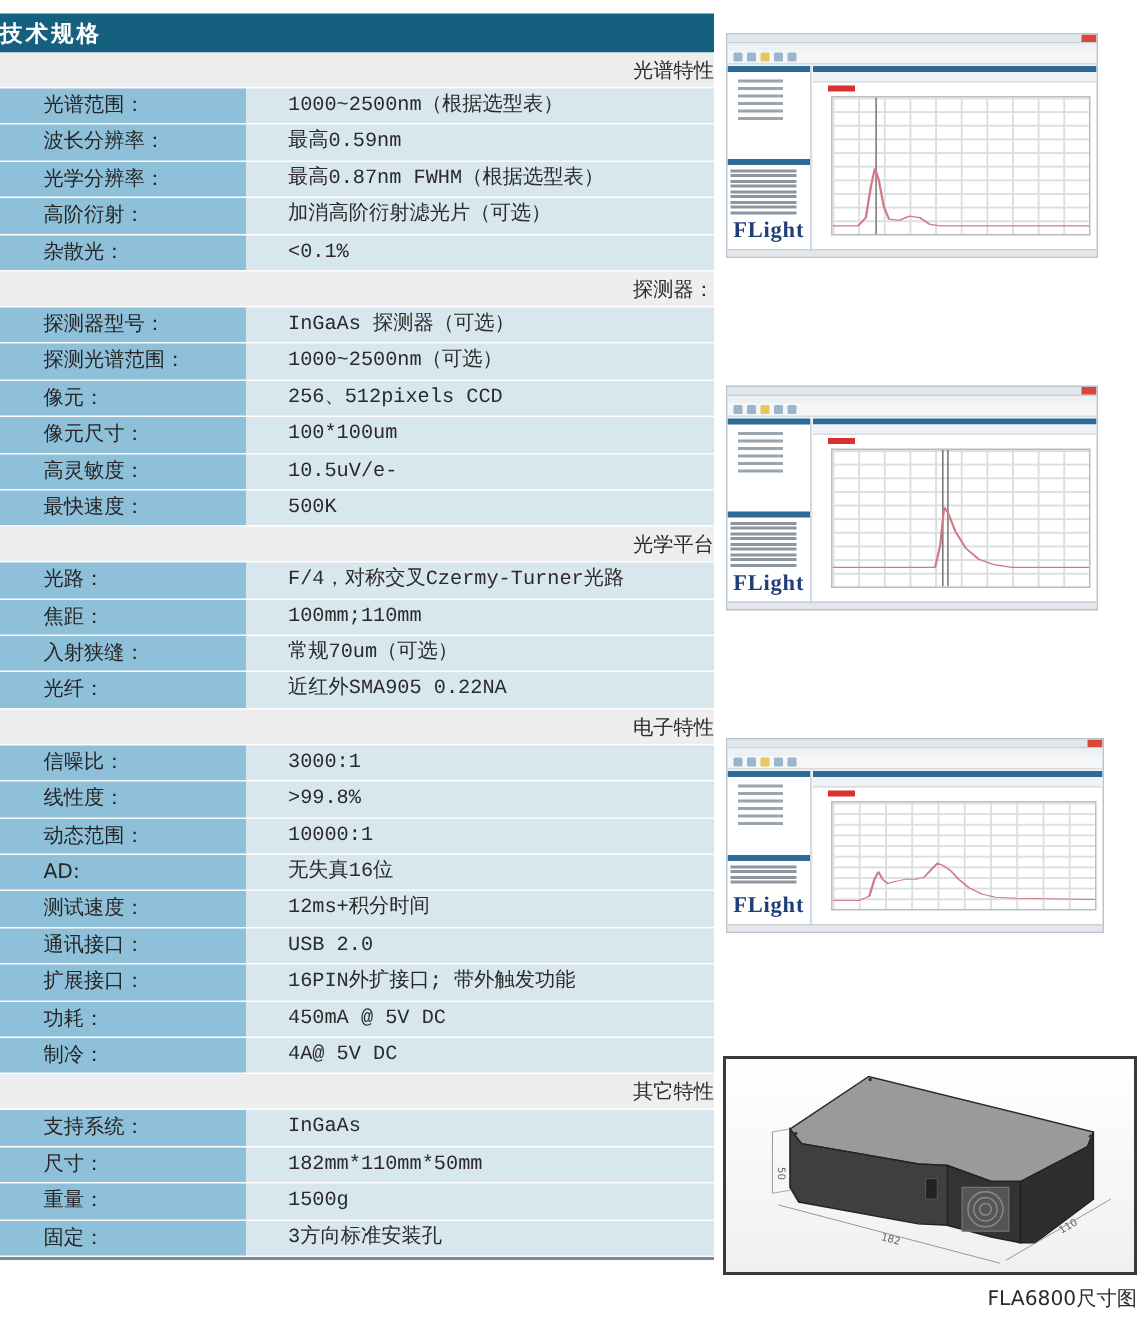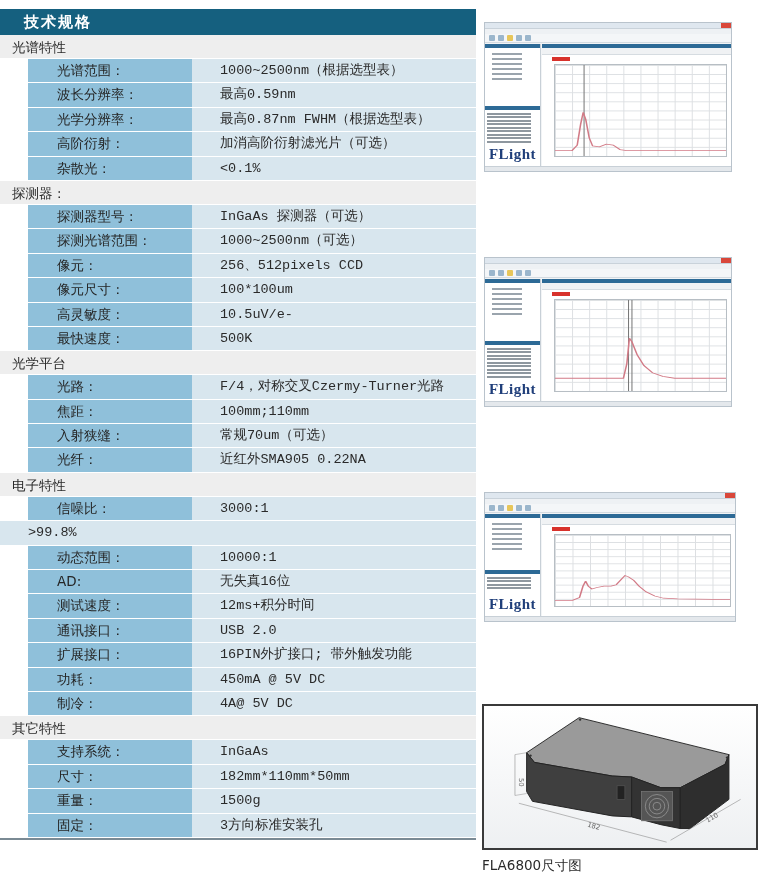--- a/index.html
+++ b/index.html
@@ -4,30 +4,30 @@
 <style>
   * { box-sizing: border-box; margin: 0; padding: 0; }
   html, body { width: 760px; height: 888px; background: #ffffff; overflow: hidden; }
   body { position: relative; font-family: "DejaVu Sans", "Liberation Sans", sans-serif; color: #2b2b2b; }
 
   
   .spec { position: absolute; left: 0; top: 9px; width: 476px; }
   .spec-header {
     height: 26px; background: #15607f; color: #ffffff;
     font-size: 15px; font-weight: bold; line-height: 26px;
-    padding-left: 24px; letter-spacing: 2px;
+    letter-spacing: 2px;
   }
   .section-row {
     height: 24px; background: #eeeeee; font-size: 13.5px; line-height: 24px;
-    padding-left: 12px; color: #2a2a2a; border-bottom: 1px solid #ffffff;
+    padding-left: 29px; color: #2a2a2a; border-bottom: 1px solid #ffffff; text-align: right;
   }
   .item-row { display: flex; height: 24.4px; border-bottom: 1.5px solid #ffffff; }
   .item-label {
     width: 164px; background: #8fc0da; font-size: 13.5px; line-height: 23px;
-    padding-left: 29px; color: #252525; margin-left: 28px;
+    padding-left: 29px; color: #252525;
   }
   .item-value {
     flex: 1; background: #d8e6ee; font-size: 13.5px; line-height: 23px;
     padding-left: 28px; color: #2a2a2a; white-space: nowrap; font-family: Liberation Mono, monospace;
   }
   .spec-bottom { height: 2px; background: #7a8a94; }
 
   
   .shot {
     position: absolute; left: 484px; width: 248px; height: 150px;
@@ -64,21 +64,21 @@
   .shot .statusbar { position: absolute; left: 0; right: 0; bottom: 0; height: 5px; background: #e4e8ec; border-top: 1px solid #c8d0d7; }
 
   
   .drawing {
     position: absolute; left: 482px; top: 704px; width: 276px; height: 146px;
     border: 2px solid #3a3a3a; background: linear-gradient(#ffffff, #eef0f2);
     overflow: hidden;
   }
   .drawing svg { width: 100%; height: 100%; }
   .caption {
-    position: absolute; left: 482px; top: 857px; width: 276px; text-align: left;
+    position: absolute; left: 482px; top: 857px; width: 276px; text-align: right;
     font-size: 13.5px; color: #2a2a2a;
   }
 </style>
 </head>
 <body>
 
 <div class="spec">
   <div class="spec-header">技术规格</div>
 
   <div class="section-row">光谱特性</div>
@@ -146,20 +146,21 @@
       <div class="item-label">光纤：</div>
       <div class="item-value">近红外SMA905  0.22NA</div>
     </div>
 
   <div class="section-row">电子特性</div>
   <div class="item-row">
       <div class="item-label">信噪比：</div>
       <div class="item-value">3000:1</div>
     </div>
   <div class="item-row">
+      <div class="item-label">线性度：</div>
       <div class="item-value">&gt;99.8%</div>
     </div>
   <div class="item-row">
       <div class="item-label">动态范围：</div>
       <div class="item-value">10000:1</div>
     </div>
   <div class="item-row">
       <div class="item-label">AD:</div>
       <div class="item-value">无失真16位</div>
     </div>

